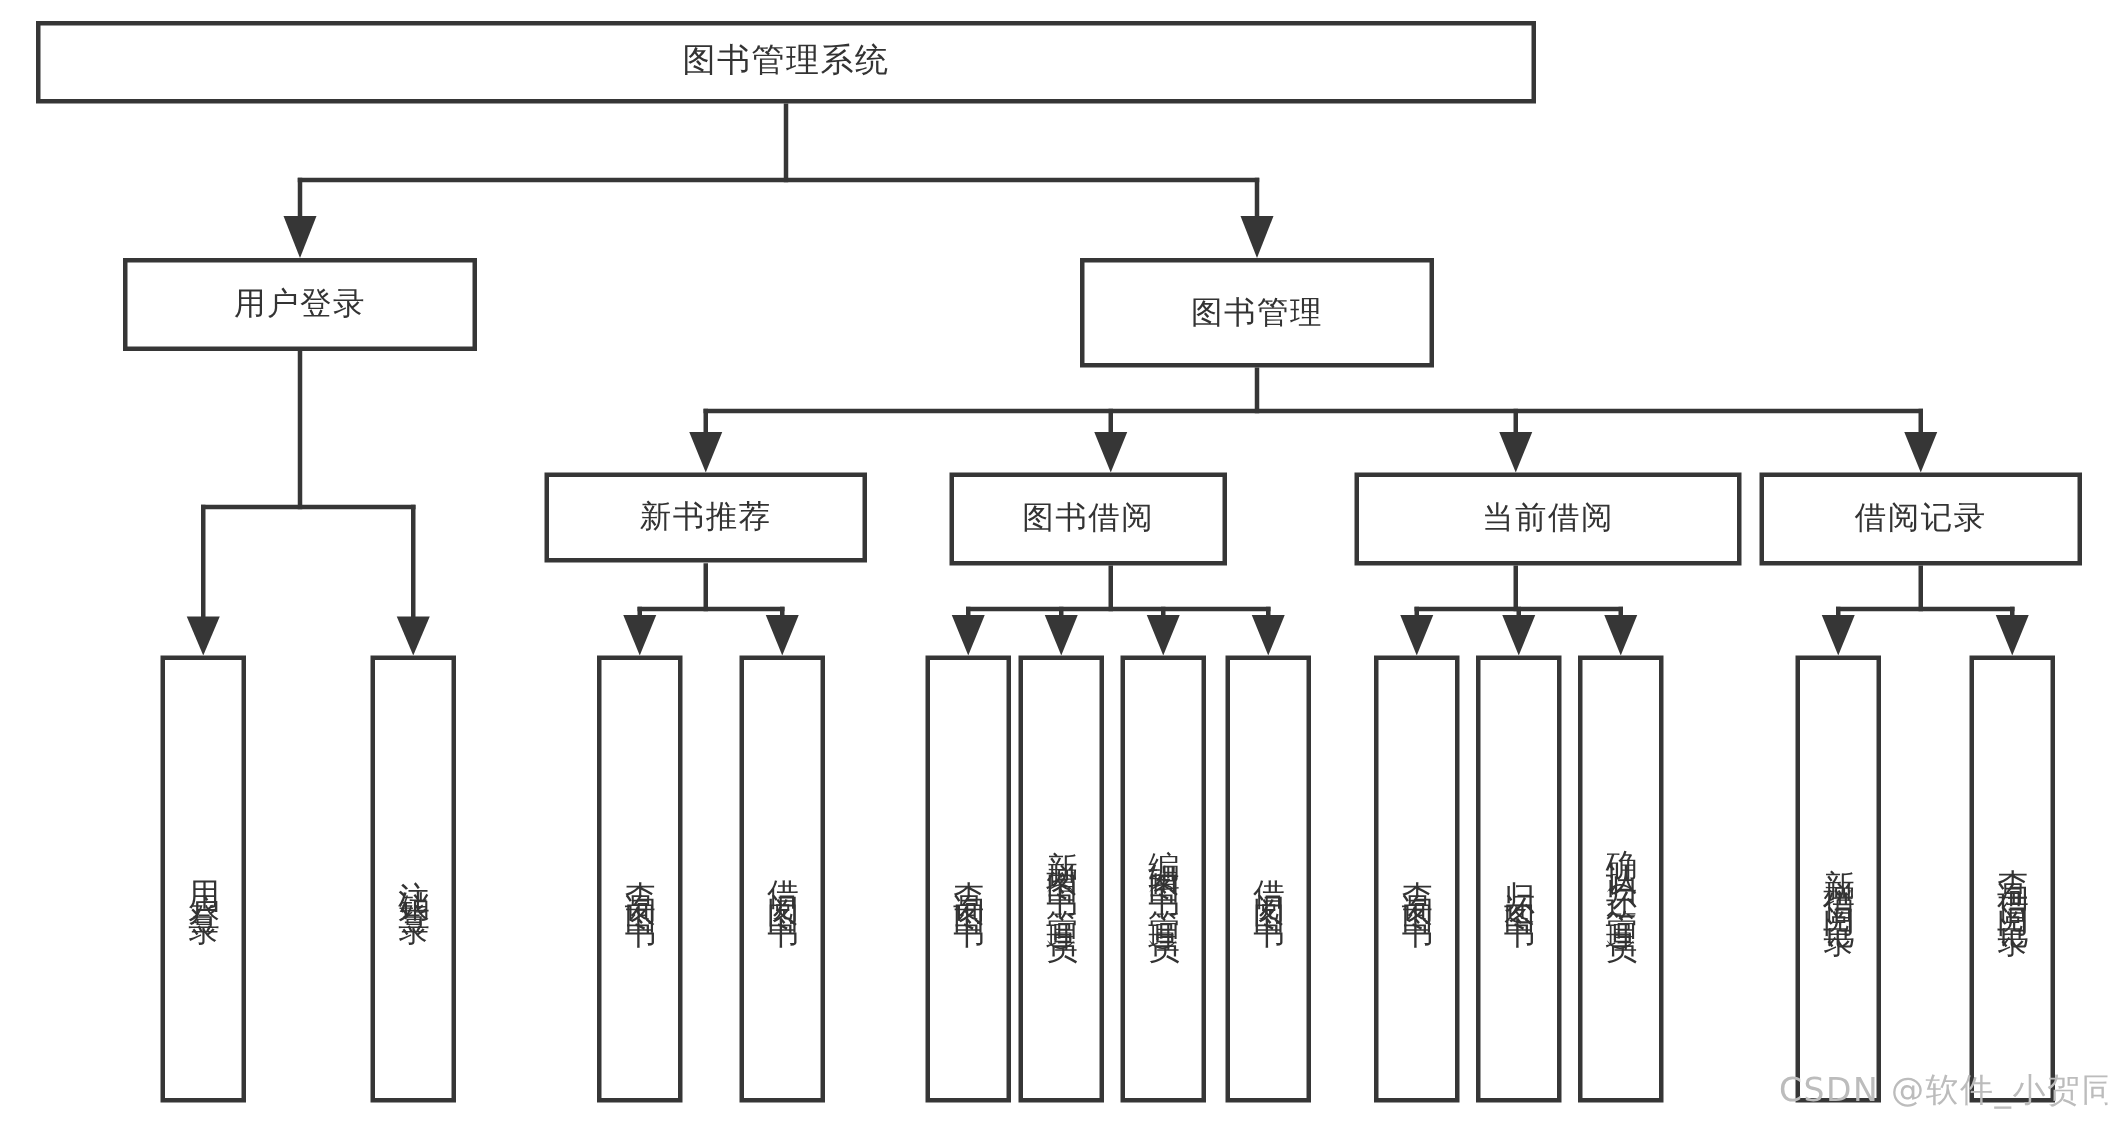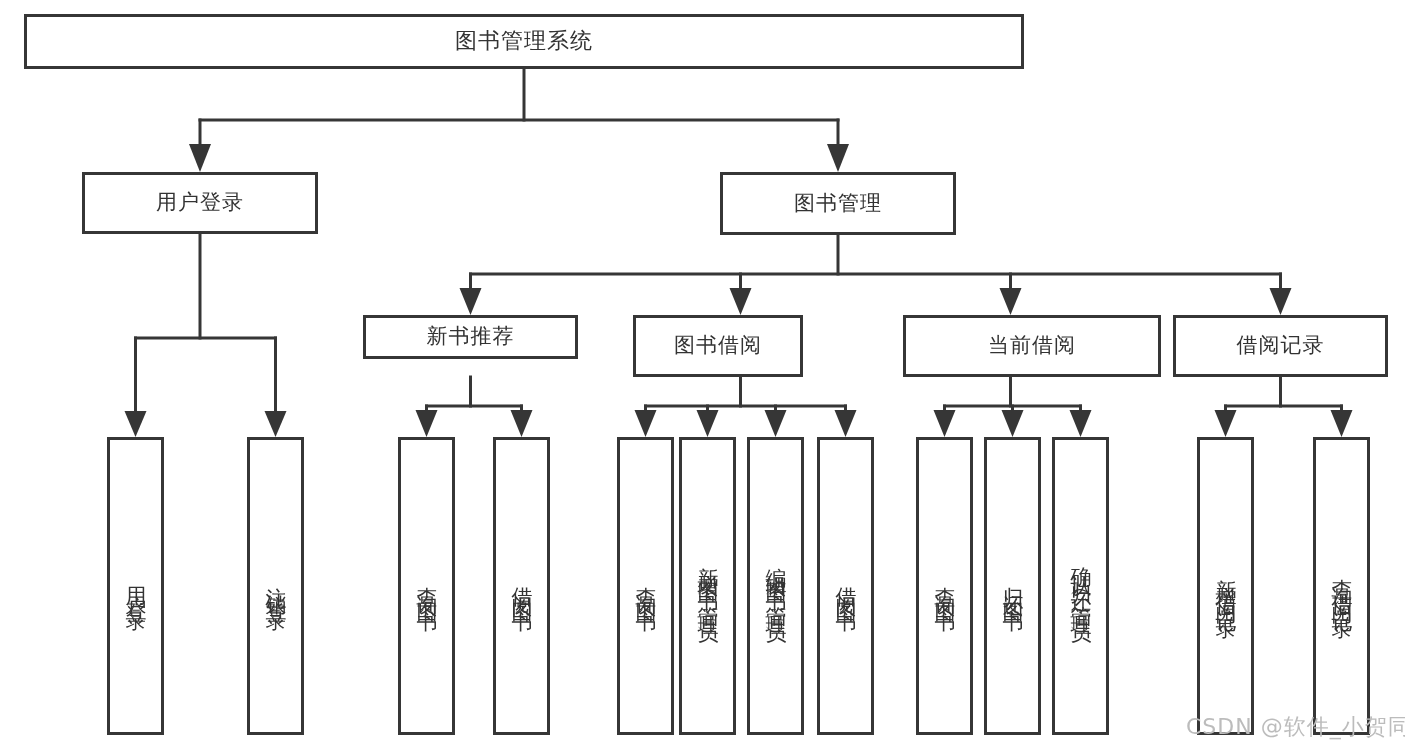--- a/index.html
+++ b/index.html
@@ -128,24 +128,24 @@
       <path d="M1225.5,406 V412"></path>
       <path d="M1341.5,406 V412"></path>
     </g>
     <polygon fill="#363636" points="1214.5,410 1236.5,410 1225.5,437"></polygon>
     <polygon fill="#363636" points="1330.5,410 1352.5,410 1341.5,437"></polygon>
   </svg>
 
   <div class="node root" style="left:24px; top:14px; width:1000px; height:55px;">图书管理系统</div>
 
   <div class="node" style="left:82px; top:172px; width:236px; height:62px;">用户登录</div>
-  <div class="node" style="left:720px; top:172px; width:236px; height:63px;">图书管理</div>
+  <div class="node" style="left:720px; top:172px; width:236px; height:73px;">图书管理</div>
 
-  <div class="node" style="left:363px; top:315px; width:215px; height:44px;">新书推荐</div>
-  <div class="node" style="left:633px; top:315px; width:170px; height:62px;">图书借阅</div>
+  <div class="node" style="left:363px; top:315px; width:215px; height:60px;">新书推荐</div>
+  <div class="node" style="left:633px; top:315px; width:185px; height:62px;">图书借阅</div>
   <div class="node" style="left:903px; top:315px; width:258px; height:62px;">当前借阅</div>
   <div class="node" style="left:1173px; top:315px; width:215px; height:62px;">借阅记录</div>
 
   <div class="node leaf" style="left:107px; top:437px; width:57px; height:298px;">用户登录</div>
   <div class="node leaf" style="left:247px; top:437px; width:57px; height:298px;">注销登录</div>
 
   <div class="node leaf" style="left:398px; top:437px; width:57px; height:298px;">查询图书</div>
   <div class="node leaf" style="left:493px; top:437px; width:57px; height:298px;">借阅图书</div>
 
   <div class="node leaf" style="left:617px; top:437px; width:57px; height:298px;">查询图书</div>

